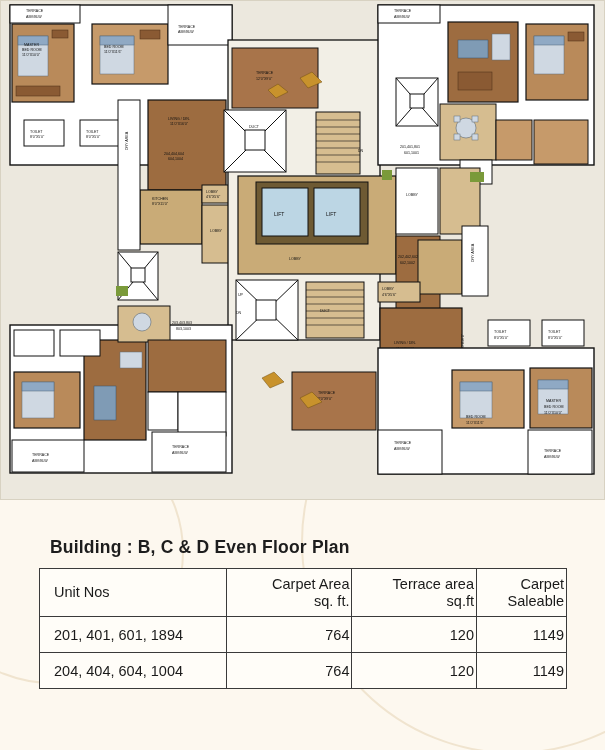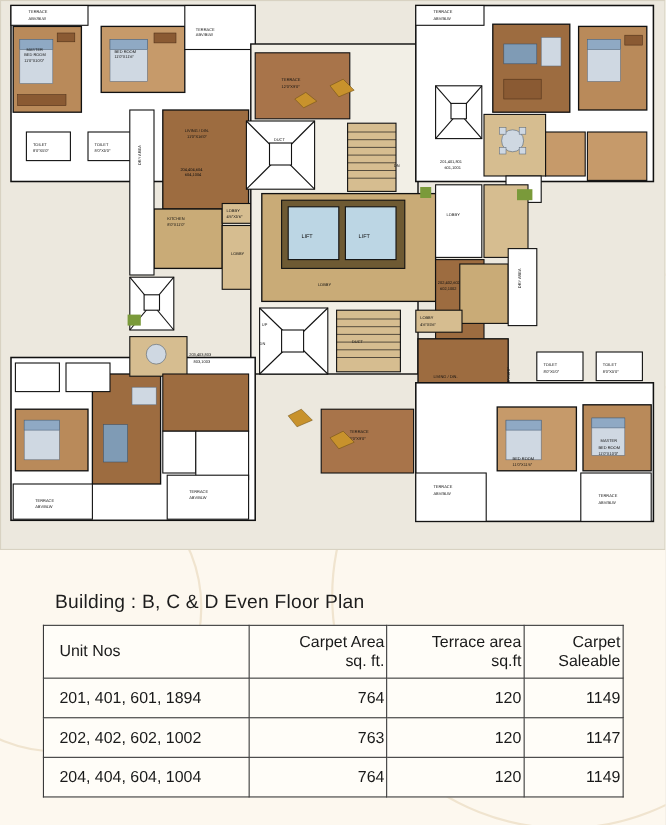--- a/index.html
+++ b/index.html
@@ -19,21 +19,21 @@
   
   #plan{
     position:absolute;left:0;top:0;width:605px;height:500px;
     background:#ede9df;
   }
   #plan svg{display:block;}
 
   
   #plan-title{
     position:absolute;left:50px;top:537px;
-    font-size:17.5px;font-weight:normal;color:#1d1d1d;
+    font-size:17.5px;font-weight:bold;color:#1d1d1d;
     letter-spacing:.2px;
   }
 
   
   #unit-table{
     position:absolute;left:39px;top:568px;
     width:528px;border-collapse:collapse;
     background:#fffdf8;
   }
   #unit-table th,#unit-table td{
@@ -369,25 +369,19 @@
     </tr>
   </thead>
   <tbody>
     <tr>
       <td class="unitcell">201, 401, 601, 1894</td>
       <td>764</td>
       <td>120</td>
       <td>1149</td>
     </tr>
     <tr>
-      <td class="unitcell">202, 402, 602, 1002</td>
-      <td>763</td>
-      <td>120</td>
-      <td>1147</td>
-    </tr>
-    <tr>
       <td class="unitcell">204, 404, 604, 1004</td>
       <td>764</td>
       <td>120</td>
       <td>1149</td>
     </tr>
   </tbody>
 </table>
 
 </body></html>

